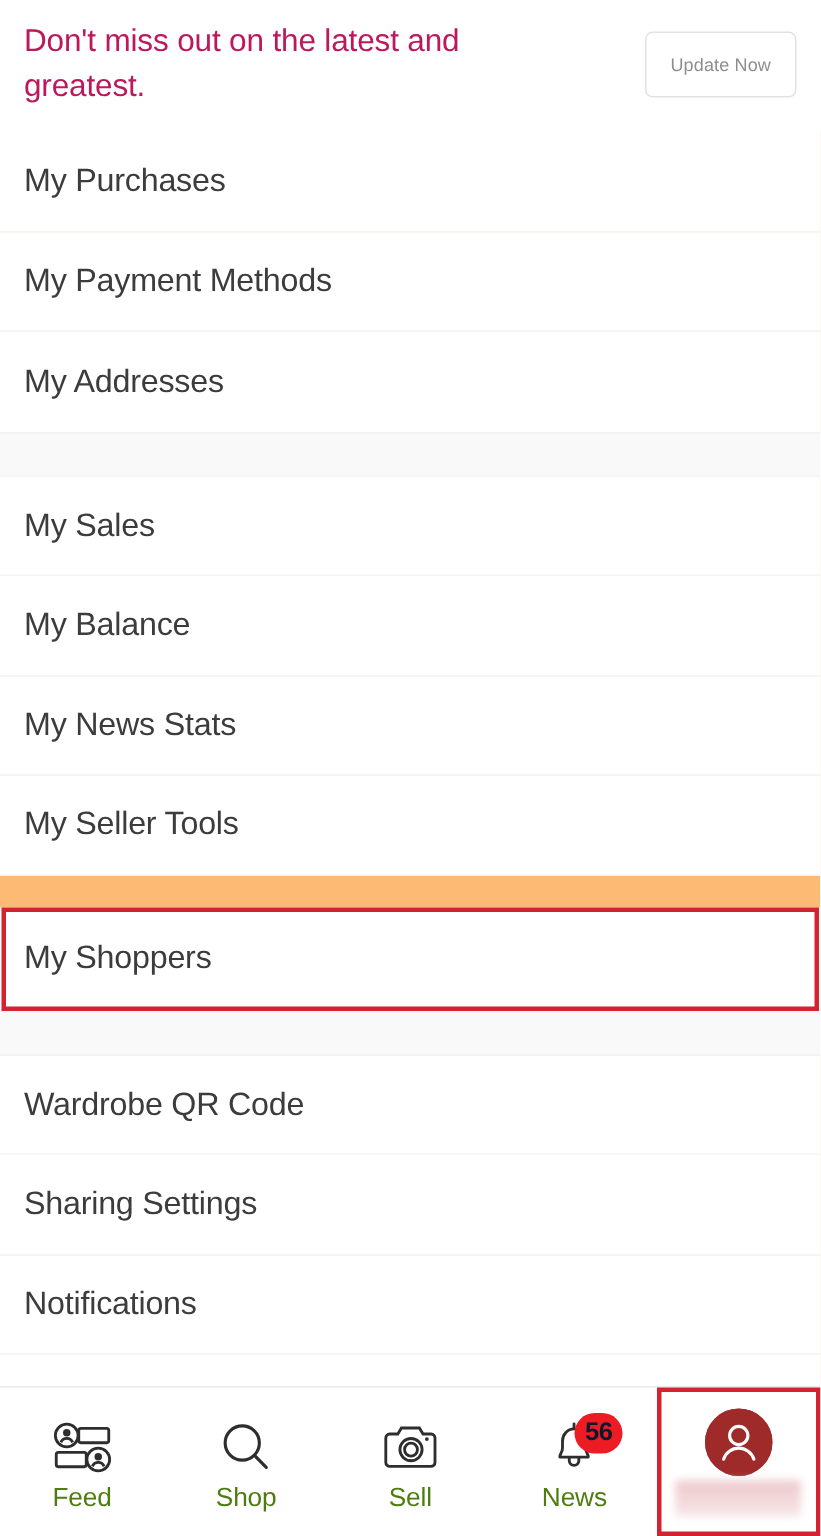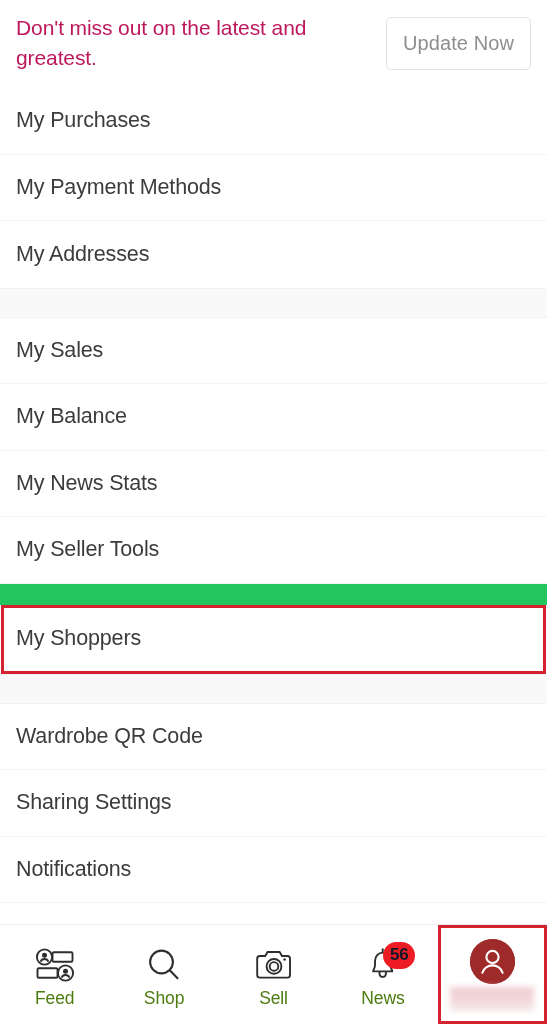--- a/index.html
+++ b/index.html
@@ -40,36 +40,36 @@
     color: #be185d;
     letter-spacing: -0.1px;
     max-width: 350px;
   }
   .update-btn {
     flex: none;
     border: 1px solid #e2e2e2;
     border-radius: 5px;
     background: #ffffff;
     color: #8e8e8e;
-    font-size: 20px;
+    font-size: 12px;
     font-family: "Liberation Sans", sans-serif;
     padding: 14px 16px;
     letter-spacing: 0.1px;
     white-space: nowrap;
     cursor: pointer;
   }
 
   
   .menu {
     flex: 1 1 auto;
     overflow: hidden;
     background: #ffffff;
   }
   .menu-group {
-    background: #22c55e;
+    background: #fdba74;
   }
   .menu-row {
     position: relative;
     height: 66.5px;
     display: flex;
     align-items: center;
     padding: 0 16px;
     box-sizing: border-box;
     background: #ffffff;
     border-bottom: 1px solid #f4f4f4;

